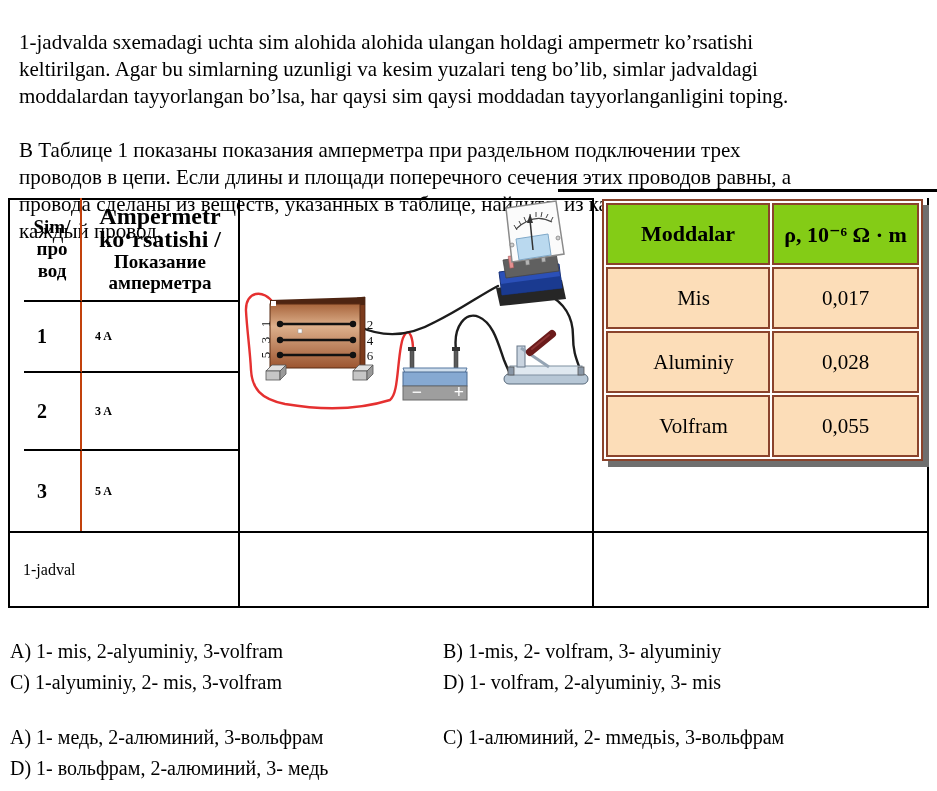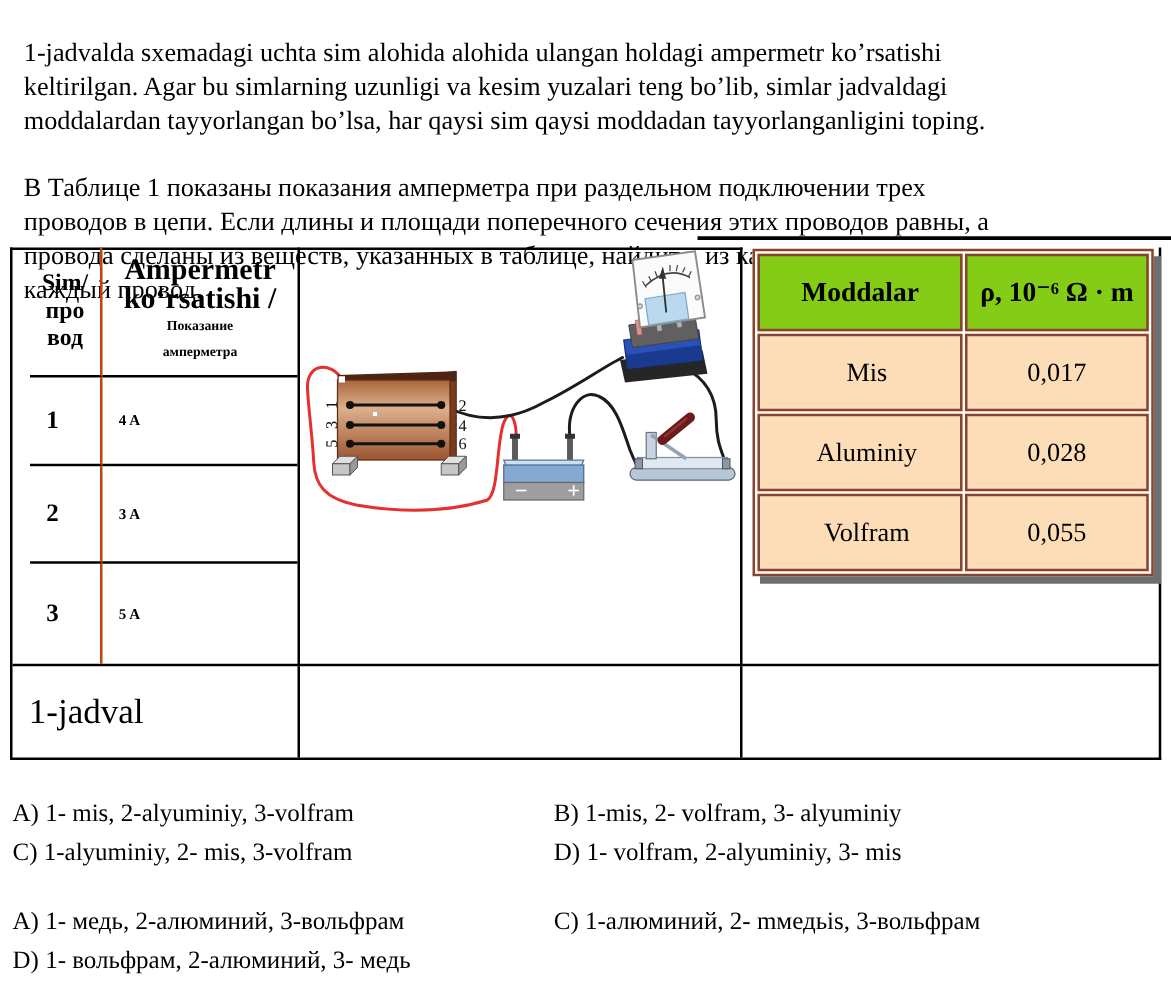--- a/index.html
+++ b/index.html
@@ -19,24 +19,24 @@
   .bb{border-bottom:2px solid #000;}
 
   
   .readings{display:grid;width:100%;height:100%;grid-template-columns:72px 1fr;grid-template-rows:104px 71px 78px 1fr;}
   .readings .rcell{box-sizing:border-box;display:flex;align-items:center;}
   .readings .rbr{border-right:2px solid #c2410c;margin-left:14px;}
   .readings .rbb{border-bottom:2px solid #000;}
   .hdr{justify-content:center;flex-direction:column;text-align:center;font-weight:bold;}
   .hdr-wire{font-size:19px;line-height:22px;white-space:pre-line;}
   .hdr-latin{font-size:24px;line-height:23px;white-space:pre-line;text-align:center;}
-  .hdr-cyr{font-size:11px;line-height:21px;white-space:pre-line;font-weight:bold;}
+  .hdr-cyr{font-size:19px;line-height:21px;white-space:pre-line;font-weight:bold;}
   .num{padding-left:13px;font-weight:bold;font-size:20px;}
   .val{padding-left:13px;font-weight:bold;font-size:12px;}
-  .caption-cell{display:flex;align-items:center;padding-left:13px;font-size:28px;}
+  .caption-cell{display:flex;align-items:center;padding-left:13px;font-size:16px;}
 
   
   .materials-wrap{padding:1px 0 0 8px;}
   .mat{border-collapse:separate;border-spacing:2px;background:#fff;border:2px solid #8a432c;
        box-shadow:6px 6px 0 #6f6f6f;width:321px;table-layout:fixed;}
   .mat td{border:2px solid #8a432c;height:56px;box-sizing:content-box;}
   .mat .mhead{background:#84cc16;font-weight:bold;font-size:22px;text-align:center;}
   .mat .mrow{background:#FCDDB8;font-size:21px;}
   .mat .mname{padding-left:12px;text-align:center;}
   .mat .mval{text-align:center;}

